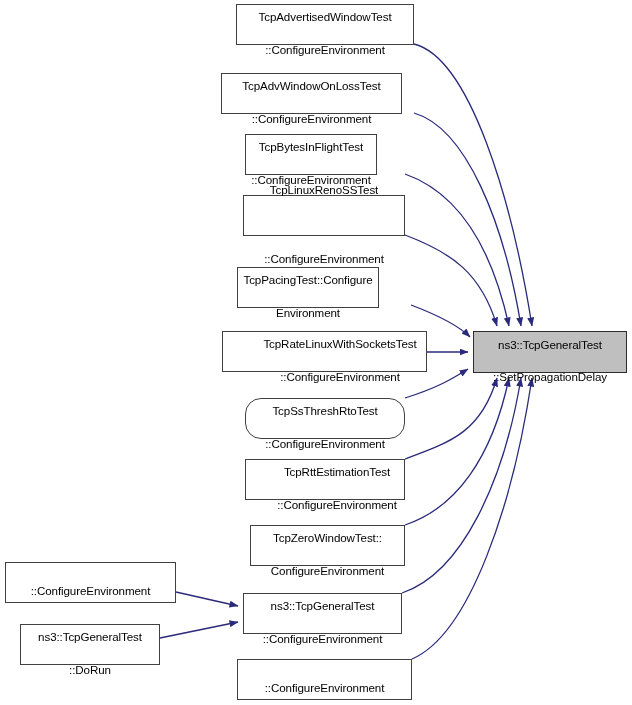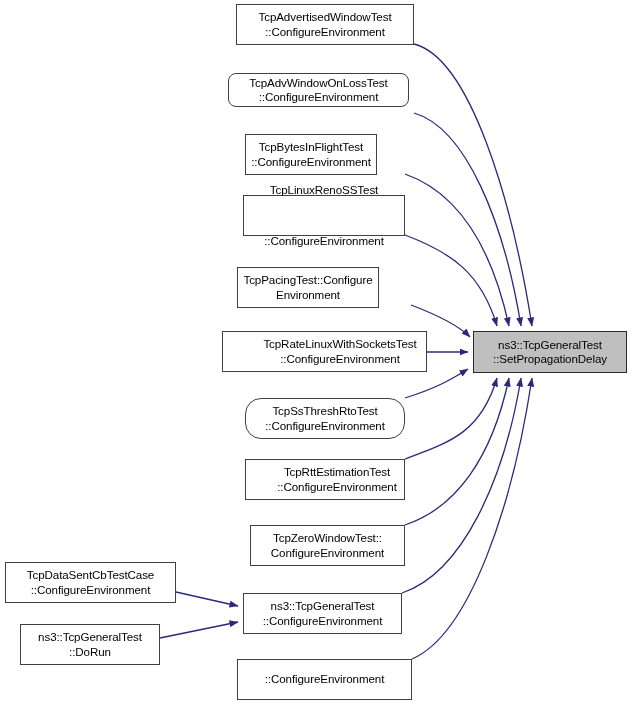--- a/index.html
+++ b/index.html
@@ -38,20 +38,21 @@
     justify-content: center;
     white-space: pre;
     letter-spacing: -0.1px;
   }
   .node.target {
     background: #bfbfbf;
     border: 1px solid #2b2b2b;
   }
   .node .ln {
     display: block;
+    margin-top: 18px;
   }
 </style>
 </head>
 <body>
 
 <div id="canvas">
   <svg id="edge-layer" viewBox="0 0 632 705" xmlns="http://www.w3.org/2000/svg">
     <defs>
       <marker id="arrowhead" markerWidth="9" markerHeight="7" refX="8.5" refY="3.5" orient="auto" markerUnits="userSpaceOnUse">
         <polygon points="0,0 9,3.5 0,7" fill="#2a2a7a"></polygon>
@@ -68,27 +69,27 @@
         <path d="M405,459 C451,442 481,432 497,378" fill="none" stroke="#2a2a7a" stroke-width="1.3" marker-end="url(#arrowhead)"></path>
         <path d="M405,525 C456,508 492,458 509,378" fill="none" stroke="#2a2a7a" stroke-width="1.3" marker-end="url(#arrowhead)"></path>
         <path d="M402,593 C462,573 504,481 521,378" fill="none" stroke="#2a2a7a" stroke-width="1.3" marker-end="url(#arrowhead)"></path>
         <path d="M412,659 C470,634 513,504 532,378" fill="none" stroke="#2a2a7a" stroke-width="1.3" marker-end="url(#arrowhead)"></path>
         <path d="M176,592 L238,606" fill="none" stroke="#2a2a7a" stroke-width="1.3" marker-end="url(#arrowhead)"></path>
         <path d="M160,638 L238,622" fill="none" stroke="#2a2a7a" stroke-width="1.3" marker-end="url(#arrowhead)"></path>
       </g>
   </svg>
   <div id="nodes-group">
       <div class="node" style="left: 236px; top: 4px; width: 178px; height: 41px;"><span class="ln">TcpAdvertisedWindowTest</span><span class="ln">::ConfigureEnvironment</span></div>
-      <div class="node" style="left: 228px; top: 73px; width: 181px; height: 34px; border-radius: 8px;"><span class="ln">TcpAdvWindowOnLossTest</span><span class="ln">::ConfigureEnvironment</span></div>
+      <div class="node" style="left: 221px; top: 73px; width: 181px; height: 41px;"><span class="ln">TcpAdvWindowOnLossTest</span><span class="ln">::ConfigureEnvironment</span></div>
       <div class="node" style="left: 245px; top: 134px; width: 132px; height: 41px;"><span class="ln">TcpBytesInFlightTest</span><span class="ln">::ConfigureEnvironment</span></div>
       <div class="node" style="left: 243px; top: 195px; width: 162px; height: 41px; gap: 37px;"><span class="ln">TcpLinuxRenoSSTest</span><span class="ln">::ConfigureEnvironment</span></div>
       <div class="node" style="left: 237px; top: 267px; width: 142px; height: 41px;"><span class="ln">TcpPacingTest::Configure</span><span class="ln">Environment</span></div>
       <div class="node" style="left: 222px; top: 331px; width: 205px; height: 41px; padding-left: 31px;"><span class="ln">TcpRateLinuxWithSocketsTest</span><span class="ln">::ConfigureEnvironment</span></div>
       <div class="node" style="left: 245px; top: 398px; width: 160px; height: 41px; border-radius: 16px;"><span class="ln">TcpSsThreshRtoTest</span><span class="ln">::ConfigureEnvironment</span></div>
       <div class="node" style="left: 245px; top: 459px; width: 160px; height: 41px; padding-left: 24px;"><span class="ln">TcpRttEstimationTest</span><span class="ln">::ConfigureEnvironment</span></div>
       <div class="node" style="left: 250px; top: 525px; width: 155px; height: 41px;"><span class="ln">TcpZeroWindowTest::</span><span class="ln">ConfigureEnvironment</span></div>
-      <div class="node" style="left: 5px; top: 562px; width: 171px; height: 41px;"><span class="ln">TcpDataSentCbTestCase</span><span class="ln">::ConfigureEnvironment</span></div>
+      <div class="node" style="left: 5px; top: 562px; width: 171px; height: 41px;"><span class="ln">::ConfigureEnvironment</span></div>
       <div class="node" style="left: 243px; top: 593px; width: 159px; height: 41px;"><span class="ln">ns3::TcpGeneralTest</span><span class="ln">::ConfigureEnvironment</span></div>
       <div class="node" style="left: 20px; top: 624px; width: 140px; height: 41px;"><span class="ln">ns3::TcpGeneralTest</span><span class="ln">::DoRun</span></div>
       <div class="node" style="left: 237px; top: 659px; width: 175px; height: 41px;"><span class="ln">::ConfigureEnvironment</span></div>
       <div class="node target" style="left: 473px; top: 331px; width: 154px; height: 42px;"><span class="ln">ns3::TcpGeneralTest</span><span class="ln">::SetPropagationDelay</span></div>
     </div>
 </div>
 
 </body></html>

